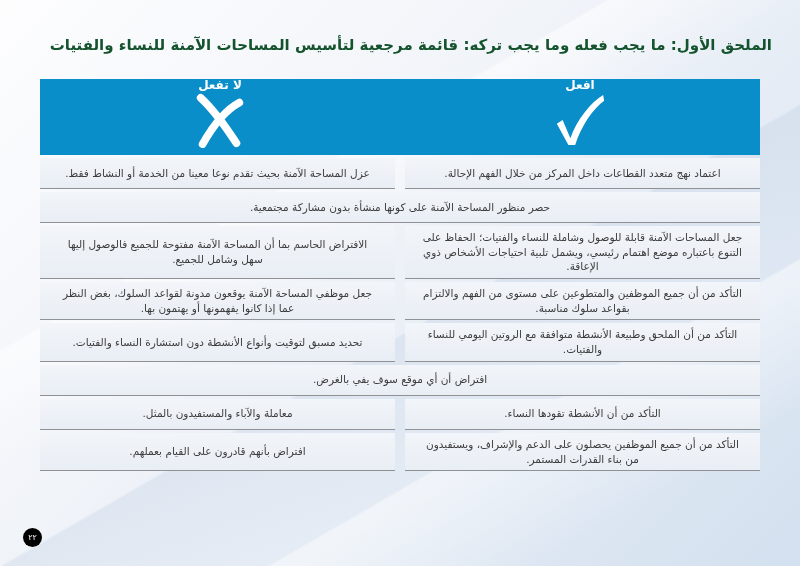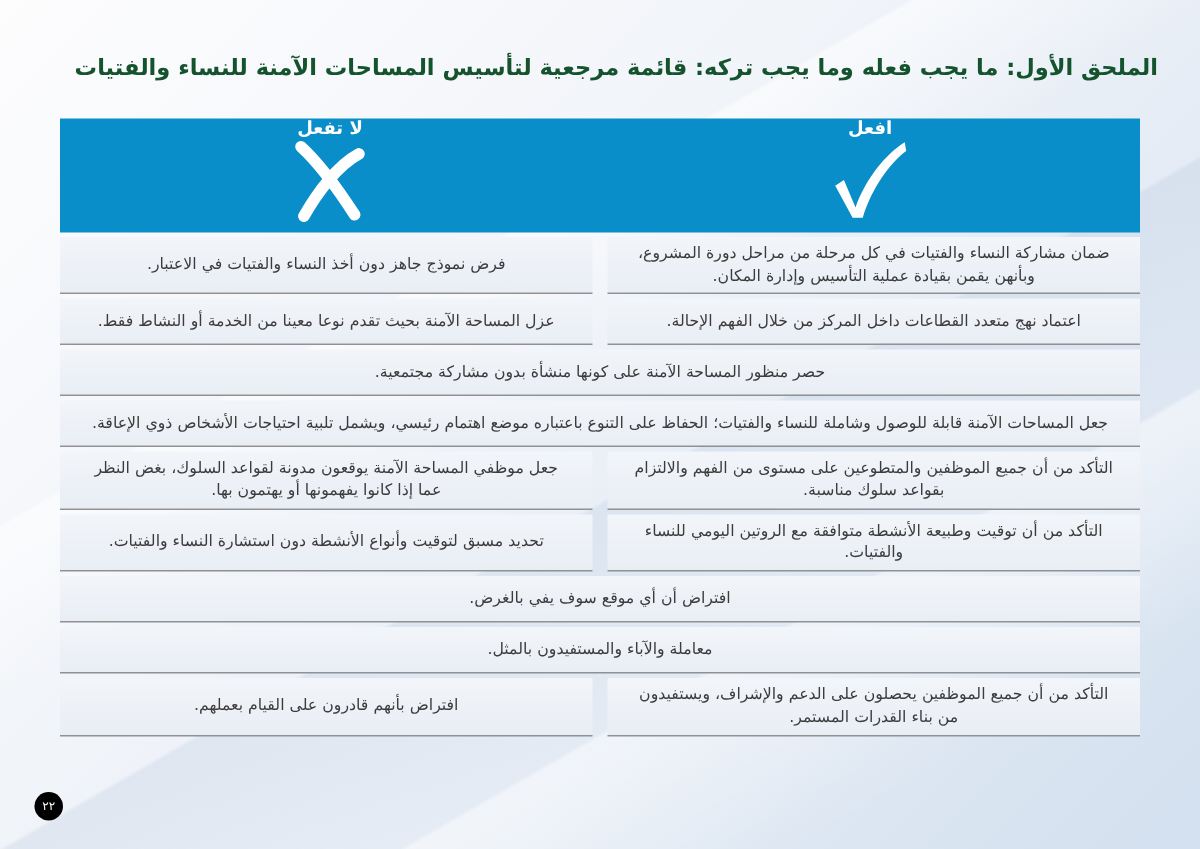--- a/index.html
+++ b/index.html
@@ -59,45 +59,43 @@
       <div class="hlabel">لا تفعل</div>
       <svg class="hicon" width="62" height="56" viewBox="0 0 64 58">
         <path d="M12 6 C24 17 38 36 49 53" stroke="#ffffff" stroke-width="8" fill="none" stroke-linecap="round"></path>
         <path d="M52 11 C37 19 23 38 14 54" stroke="#ffffff" stroke-width="8" fill="none" stroke-linecap="round"></path>
       </svg>
     </div>
   </div>
 
   <div class="rows">
     <div class="row">
-      <div class="cell">ضمان مشاركة النساء والفتيات في كل مرحلة من مراحل دورة المشروع، وبأنهن يقمن بقيادة عملية التأسيس وإدارة المكان.</div>
-      <div class="cell">فرض نموذج جاهز دون أخذ النساء والفتيات في الاعتبار.</div>
-    </div>
-    <div class="row">
       <div class="cell">اعتماد نهج متعدد القطاعات داخل المركز من خلال الفهم الإحالة.</div>
       <div class="cell">عزل المساحة الآمنة بحيث تقدم نوعا معينا من الخدمة أو النشاط فقط.</div>
     </div>
     <div class="row">
       <div class="cell">حصر منظور المساحة الآمنة على كونها منشأة بدون مشاركة مجتمعية.</div>
     </div>
     <div class="row">
       <div class="cell">جعل المساحات الآمنة قابلة للوصول وشاملة للنساء والفتيات؛ الحفاظ على التنوع باعتباره موضع اهتمام رئيسي، ويشمل تلبية احتياجات الأشخاص ذوي الإعاقة.</div>
+      <div class="cell">الافتراض الحاسم بما أن المساحة الآمنة مفتوحة للجميع فالوصول إليها سهل وشامل للجميع.</div>
     </div>
     <div class="row">
       <div class="cell">التأكد من أن جميع الموظفين والمتطوعين على مستوى من الفهم والالتزام بقواعد سلوك مناسبة.</div>
       <div class="cell">جعل موظفي المساحة الآمنة يوقعون مدونة لقواعد السلوك، بغض النظر عما إذا كانوا يفهمونها أو يهتمون بها.</div>
     </div>
     <div class="row">
-      <div class="cell">التأكد من أن توقيت وطبيعة الأنشطة متوافقة مع الروتين اليومي للنساء والفتيات.</div>
+      <div class="cell">التأكد من أن الملحق وطبيعة الأنشطة متوافقة مع الروتين اليومي للنساء والفتيات.</div>
       <div class="cell">تحديد مسبق لتوقيت وأنواع الأنشطة دون استشارة النساء والفتيات.</div>
     </div>
     <div class="row">
       <div class="cell">افتراض أن أي موقع سوف يفي بالغرض.</div>
     </div>
     <div class="row">
+      <div class="cell">التأكد من أن الأنشطة تقودها النساء.</div>
       <div class="cell">معاملة والآباء والمستفيدون بالمثل.</div>
     </div>
     <div class="row">
       <div class="cell">التأكد من أن جميع الموظفين يحصلون على الدعم والإشراف، ويستفيدون من بناء القدرات المستمر.</div>
       <div class="cell">افتراض بأنهم قادرون على القيام بعملهم.</div>
     </div>
 
   </div>
 </div>
 

